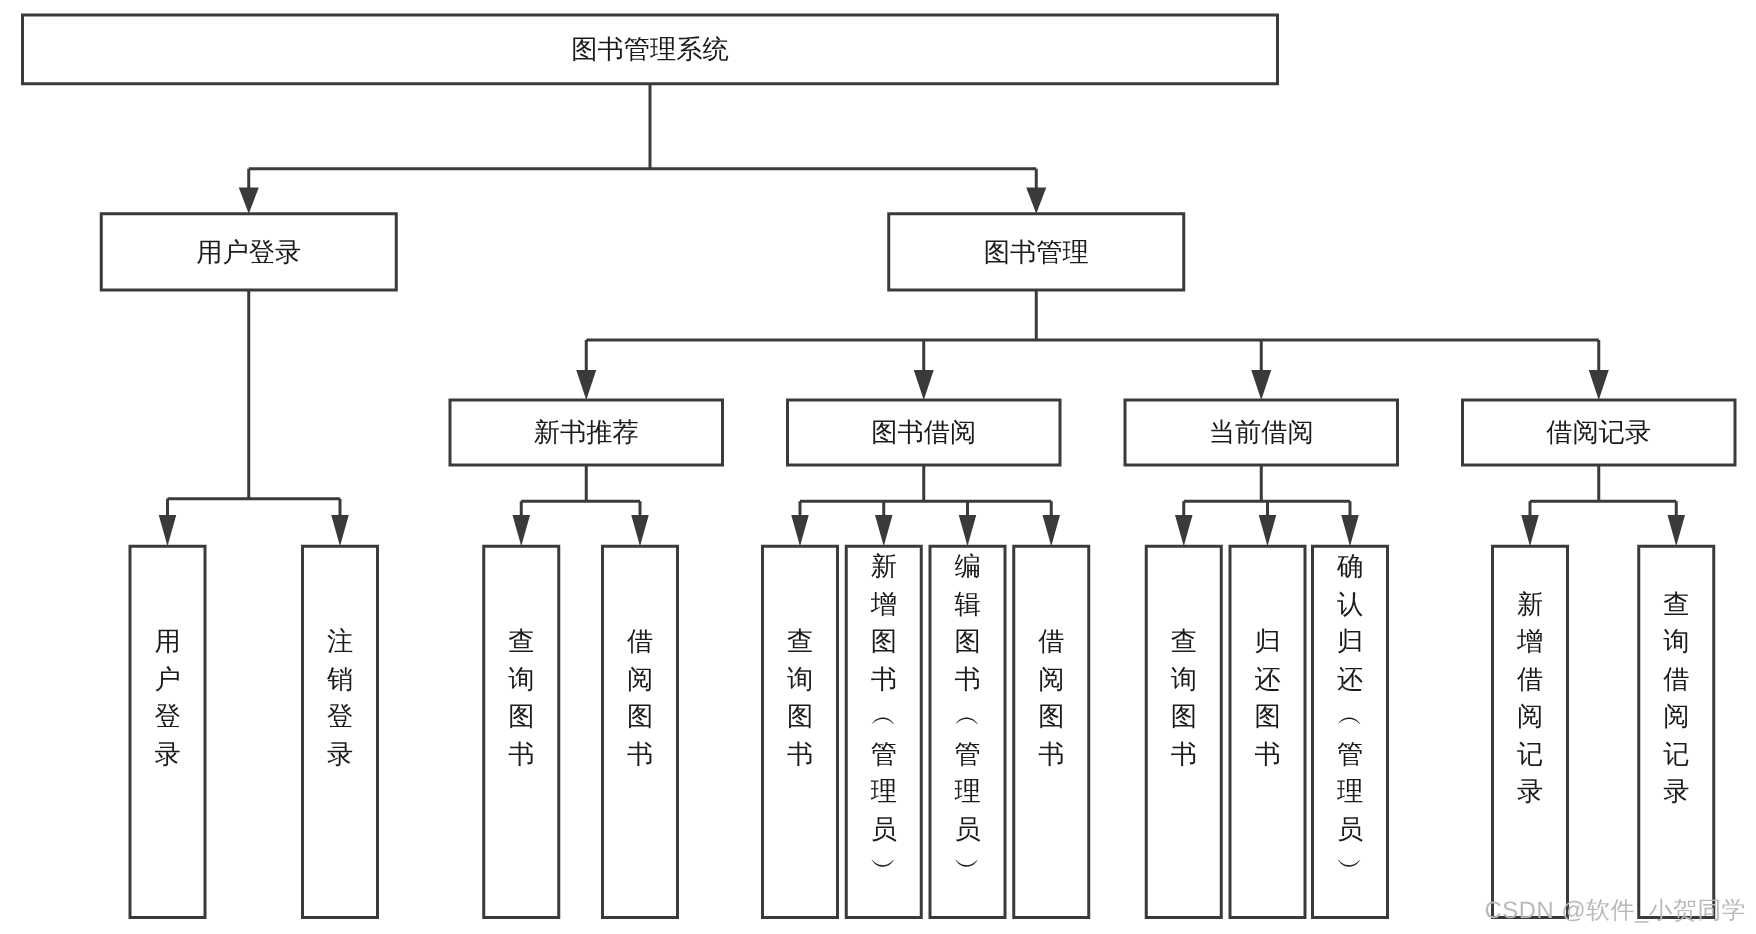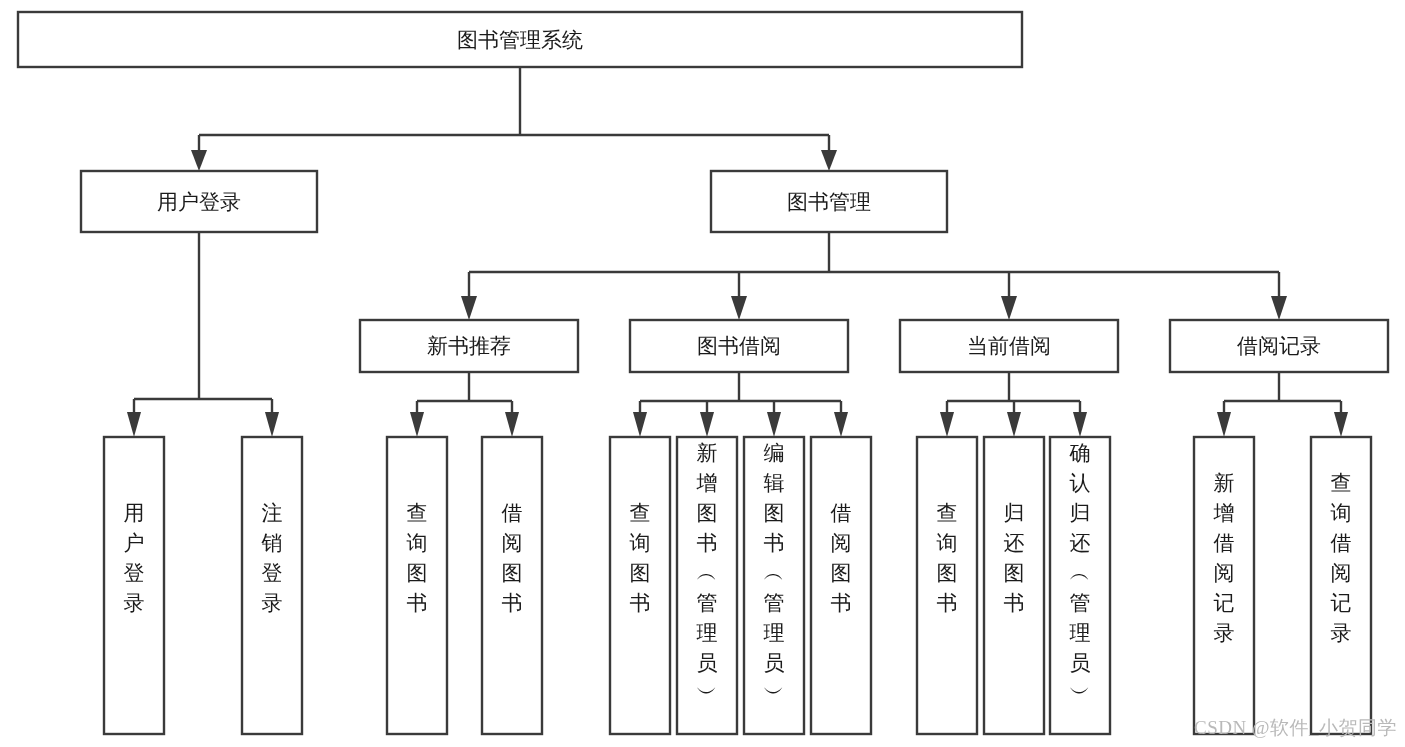--- a/index.html
+++ b/index.html
@@ -51,21 +51,21 @@
   .leaf-label {
     fill: #1b1b1b;
     font-family: "Liberation Sans", "DejaVu Sans", sans-serif;
     font-size: 21px;
     text-anchor: middle;
   }
   .watermark {
     position: absolute;
     right: 8px;
     bottom: 6px;
-    font-family: Liberation Serif, serif;
+    font-family: Liberation Sans, sans-serif;
     font-size: 19px;
     color: #b9b9b9;
     letter-spacing: 0.5px;
     white-space: nowrap;
     user-select: none;
   }
 </style>
 </head>
 <body>
 

